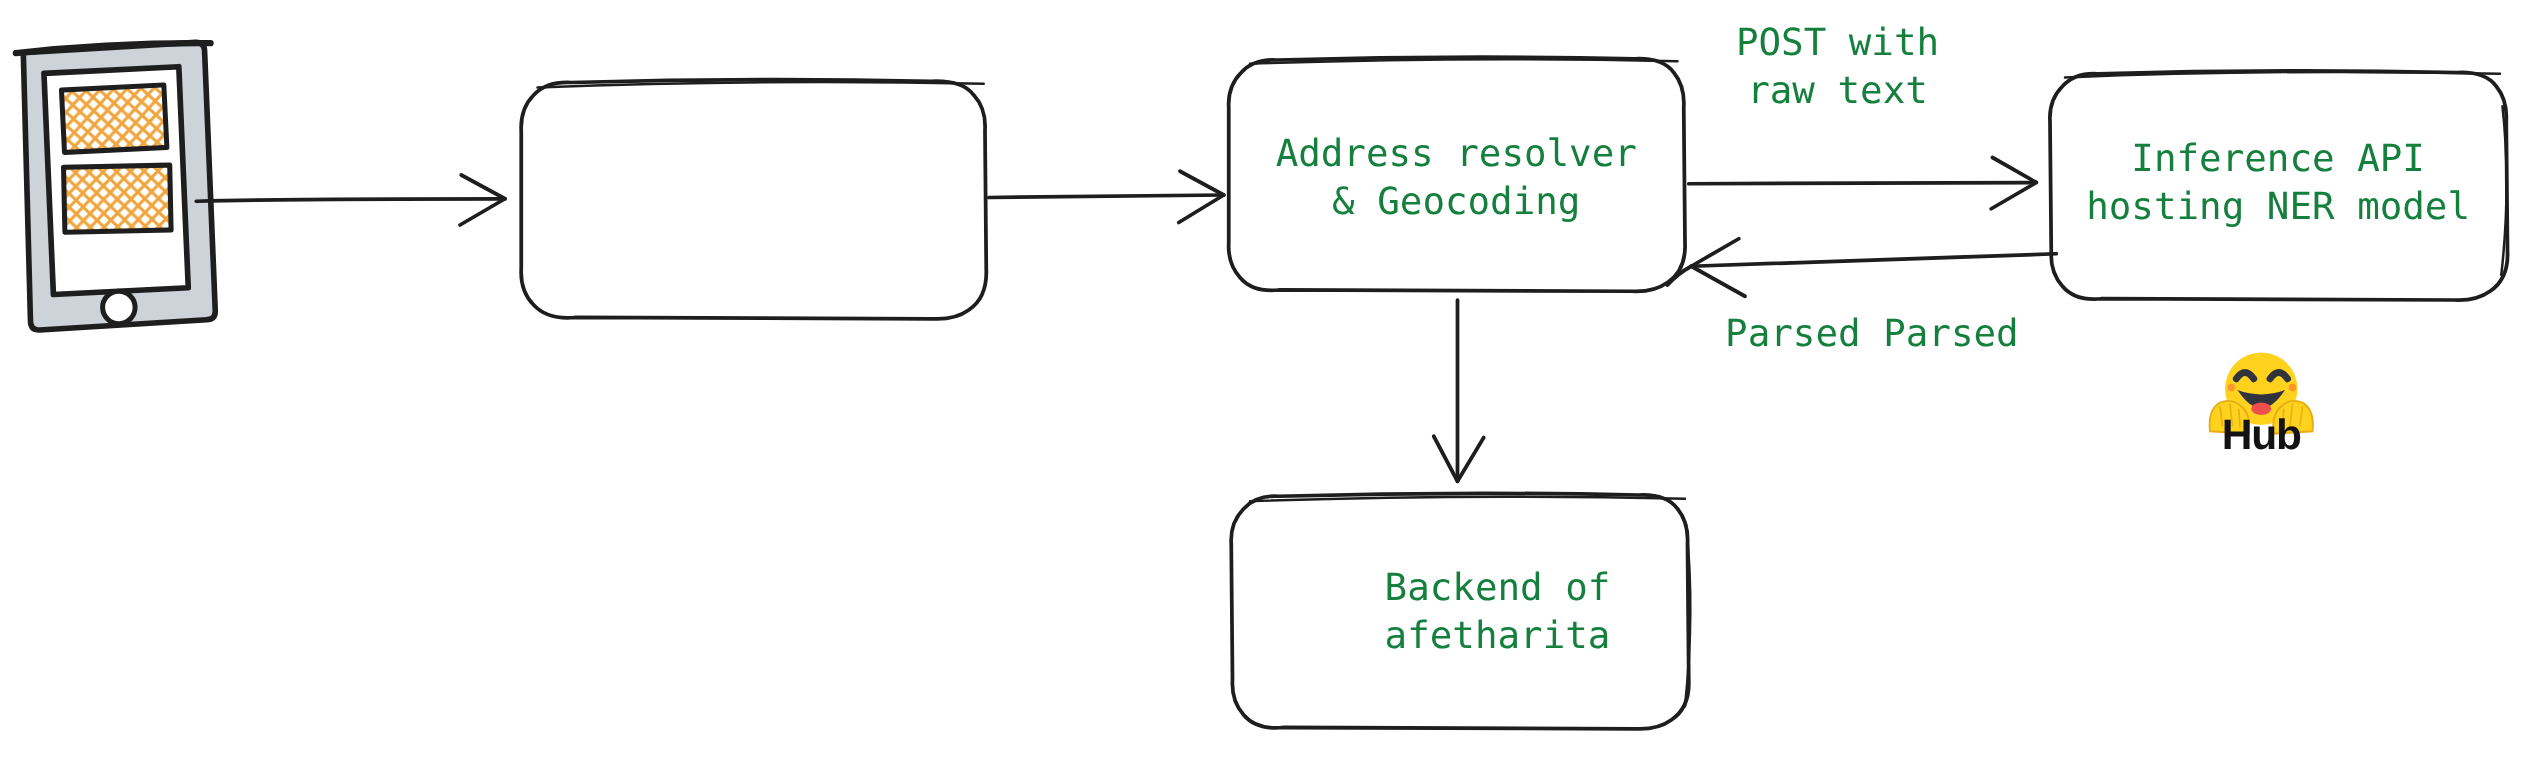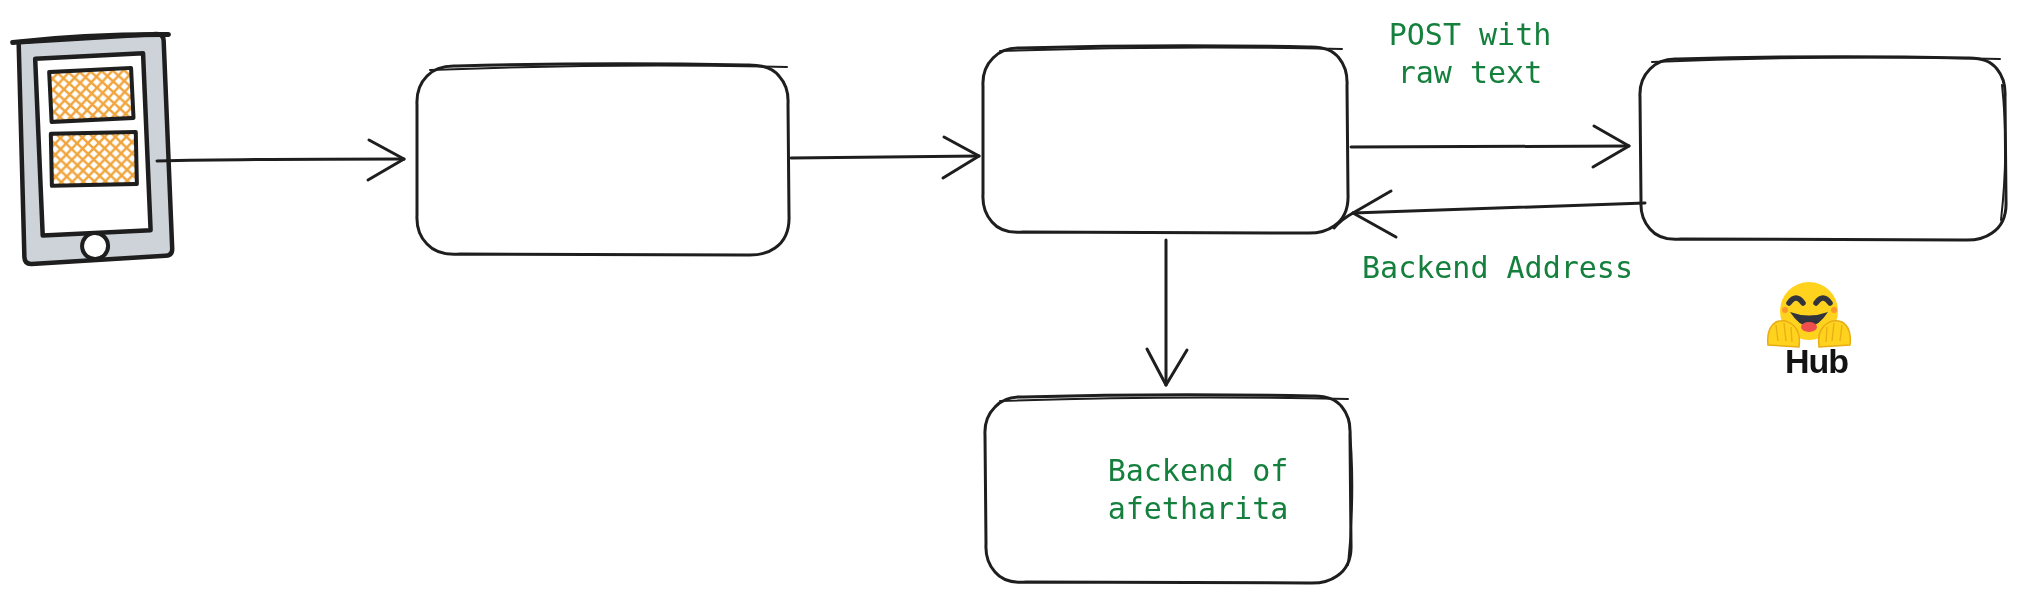--- a/index.html
+++ b/index.html
@@ -6,21 +6,21 @@
   .canvas{
     position:relative;width:2026px;height:606px;background:#ffffff;overflow:hidden;
     font-family:"DejaVu Sans Mono", monospace;
   }
   svg.layer{position:absolute;left:0;top:0;width:2026px;height:606px;}
   .label{
     position:absolute;color:#15803d;font-size:30px;line-height:38px;
     text-align:center;white-space:pre-line;
   }
   .hub-label{
-    position:absolute;left:1770px;top:342px;width:78px;text-align:right;
+    position:absolute;left:1770px;top:329px;width:78px;text-align:center;
     font-family:"Liberation Sans", sans-serif;font-weight:800;font-size:34px;
     color:#131313;letter-spacing:-1px;
   }
   .lbl-bots{left:417px;top:106px;width:371px;}
   .lbl-resolver{left:983px;top:105px;width:364px;}
   .lbl-inference{left:1640px;top:109px;width:365px;}
   .lbl-backend{left:985px;top:452px;width:426px;}
   .lbl-post{left:1355px;top:16px;width:230px;}
   .lbl-parsed{left:1360px;top:249px;width:275px;}
 </style>
@@ -103,20 +103,24 @@
         <path d="M1768,345 Q1766,328 1776,322 Q1786,318 1794,326 Q1801,333 1799,347 Z"></path>
         <path d="M1850,345 Q1852,328 1842,322 Q1832,318 1824,326 Q1817,333 1819,347 Z"></path>
       </g>
       <g stroke="#e8ac15" stroke-width="1.4" fill="none" opacity="0.9">
         <path d="M1776,325 L1778,341 M1784,323 L1786,341 M1791,327 L1792,342"></path>
         <path d="M1842,325 L1840,341 M1834,323 L1832,341 M1827,327 L1826,342"></path>
       </g>
     </g>
   </svg>
 
+  <div class="label lbl-resolver">Address resolver
+&amp; Geocoding</div>
+  <div class="label lbl-inference">Inference API
+hosting NER model</div>
   <div class="label lbl-backend">Backend of
 afetharita</div>
   <div class="label lbl-post">POST with
 raw text</div>
-  <div class="label lbl-parsed">Backend Address</div>
+  <div class="label lbl-parsed">Parsed Parsed</div>
   <div class="hub-label">Hub</div>
 
 </div>
 
 </body></html>

